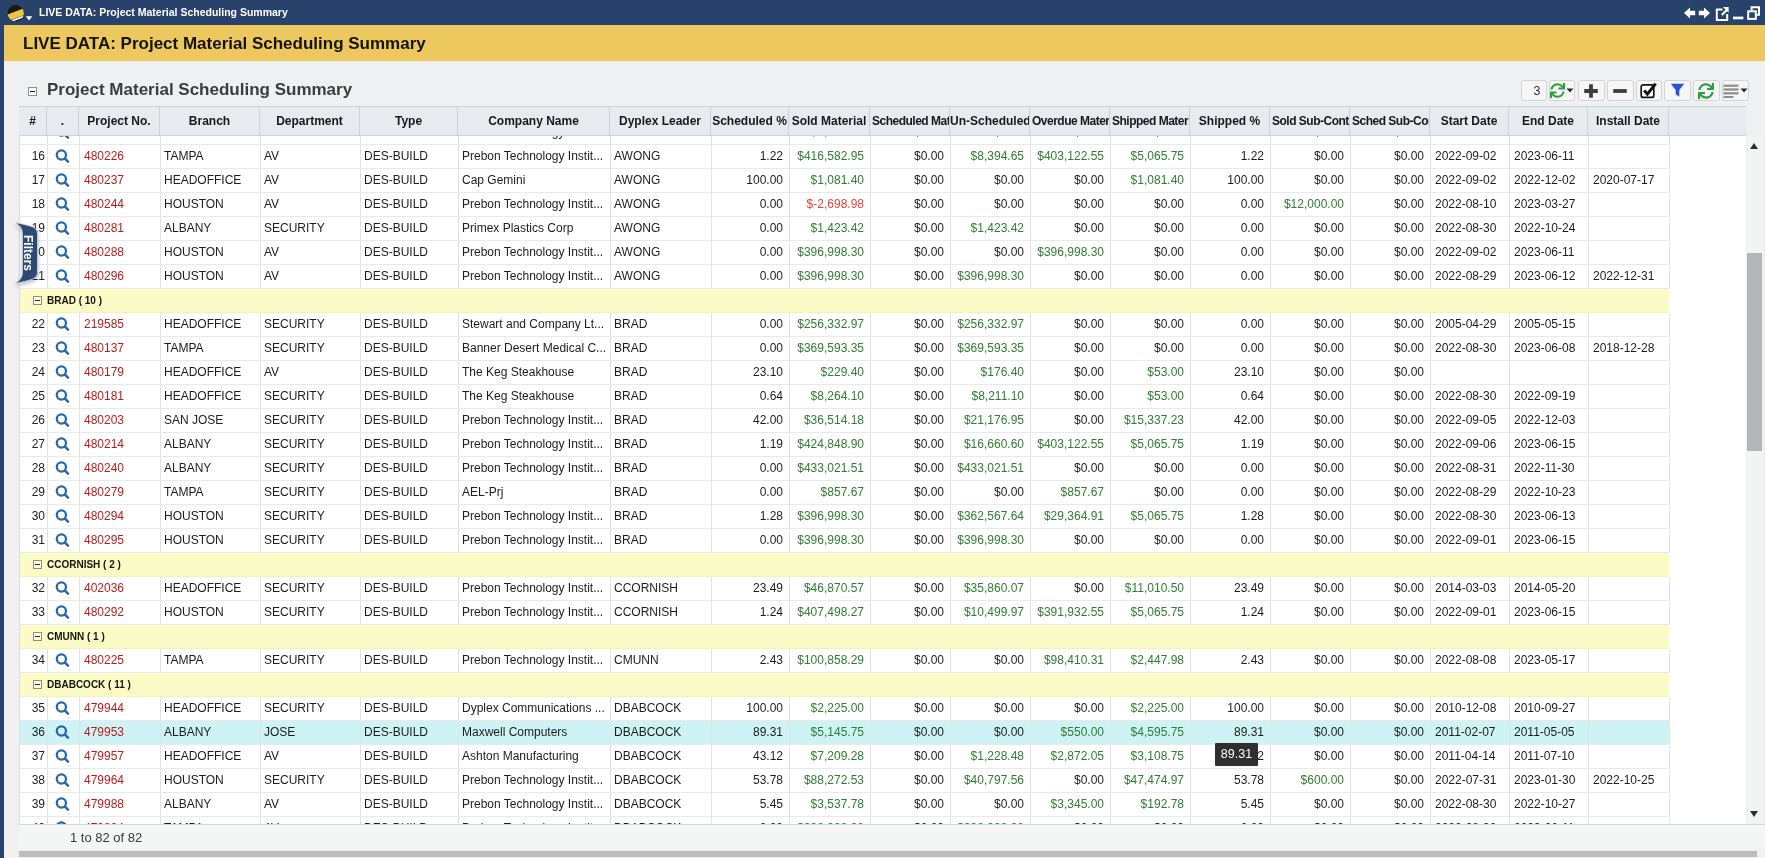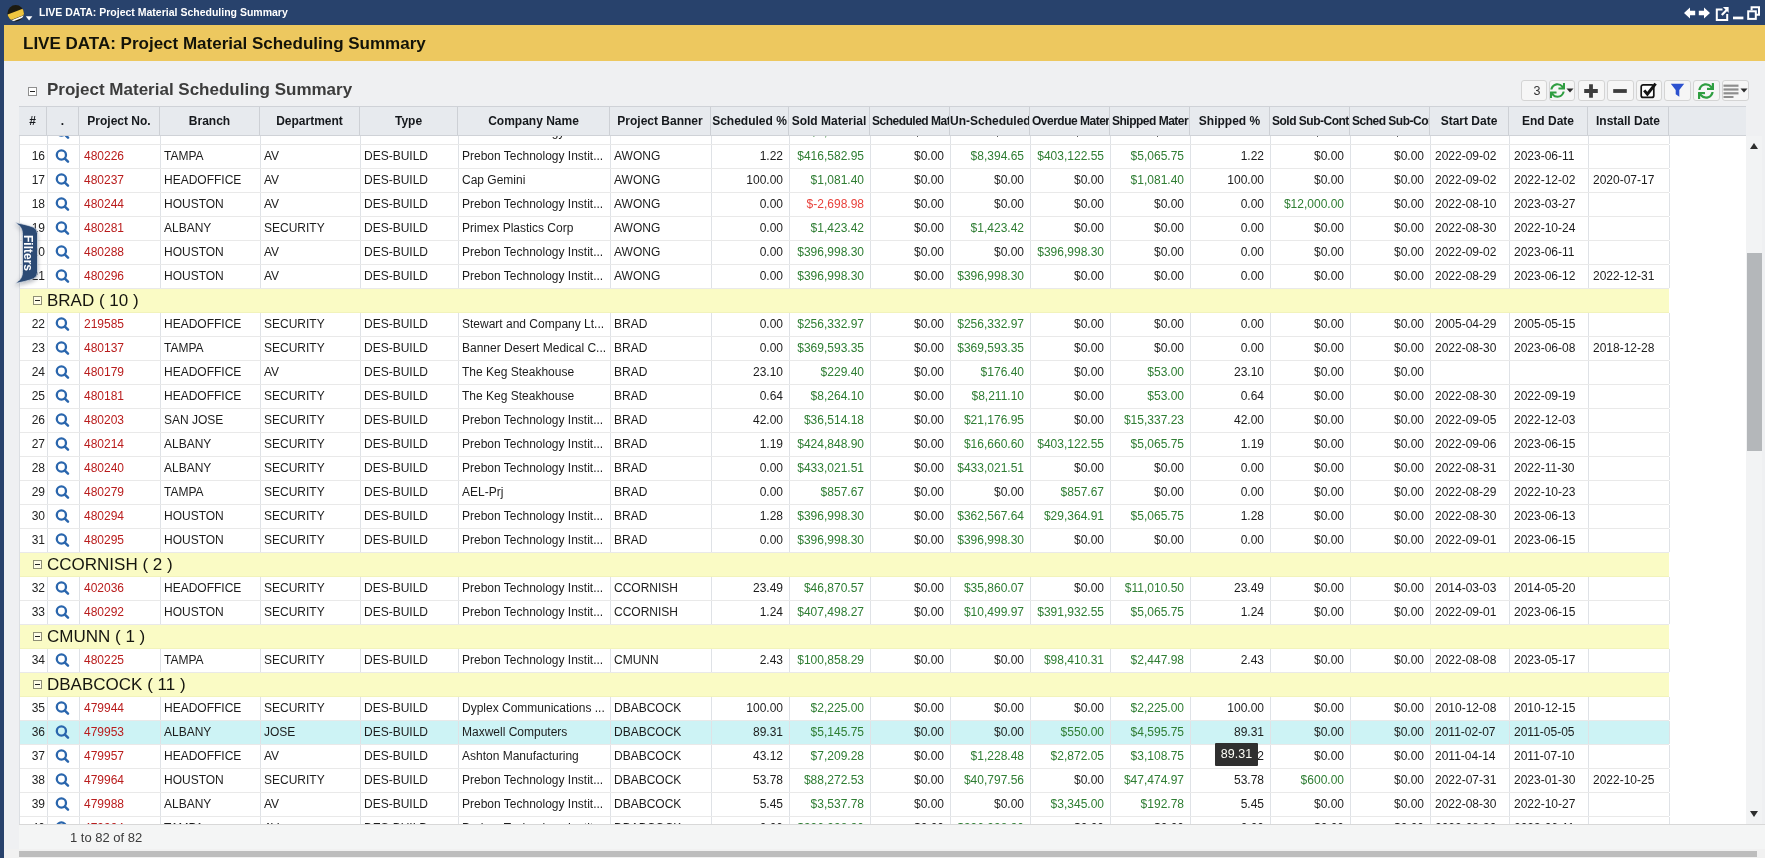--- a/index.html
+++ b/index.html
@@ -48,21 +48,21 @@
 .c.num{text-align:right;padding-right:2px;padding-left:7px;color:#222}
 .c.mid{display:flex;align-items:center;justify-content:center;padding-left:0}
 .c.lnk{color:#b91c1c;padding-left:4px}
 .c.rt{text-align:right;padding-right:6px;padding-left:0}
 .c.dt{padding-left:4px}
 .grn{color:#2e7d32}
 .neg{color:#e8423c}
 .gr{height:24px;background:#fafbc5;border-bottom:1px solid #f2f3bb;position:relative}
 .gmin{position:absolute;left:13px;top:7px;width:9px;height:9px;background:#fffde8;border:1px solid #8f8f76}
 .gmin:after{content:"";position:absolute;left:1px;top:3px;width:5px;height:1.4px;background:#222}
-.glab{position:absolute;left:27px;top:0;line-height:24px;font-size:17px;font-weight:normal;color:#15150f}
+.glab{position:absolute;left:27px;top:0;line-height:24px;font-size:10px;font-weight:bold;color:#15150f}
 .vsb{position:absolute;left:1746px;top:136px;width:16px;height:688px;background:#f2f3f4}
 .vthumb{position:absolute;left:0.5px;top:117px;width:15px;height:198px;background:#b4b7ba}
 .uarr{position:absolute;left:4px;top:7px;width:0;height:0;border-left:4.5px solid transparent;border-right:4.5px solid transparent;border-bottom:6px solid #2e2e2e}
 .darr{position:absolute;left:4px;bottom:7px;width:0;height:0;border-left:4.5px solid transparent;border-right:4.5px solid transparent;border-top:6px solid #2e2e2e}
 .footer{position:absolute;left:19px;top:824px;width:1746px;height:25px;background:#f4f5f5;border-top:1px solid #d8d8d8}
 .footer span{position:absolute;left:51px;top:0;line-height:25px;font-size:13px;color:#3a3a3a}
 .hsb{position:absolute;left:4px;top:849px;width:1761px;height:9px;background:#f1f1f1}
 .hthumb{position:absolute;left:15px;top:1.5px;width:1738px;height:6px;background:#bdbdbd}
 .tooltip{position:absolute;left:1215px;top:743px;width:43px;height:23px;background:#2f2f2f;color:#fdfdf6;font-size:12.5px;text-align:center;line-height:23px;border-radius:1px}
 .ftab{position:absolute;left:12px;top:221px;filter:drop-shadow(0 2px 2px rgba(40,50,70,.35))}
@@ -153,21 +153,21 @@
     </div>
   </div>
 <div class="ghead">
     <div class="hc h0">#</div>
     <div class="hc h1">.</div>
     <div class="hc h2">Project No.</div>
     <div class="hc h3">Branch</div>
     <div class="hc h4">Department</div>
     <div class="hc h5">Type</div>
     <div class="hc h6">Company Name</div>
-    <div class="hc h7">Project Banner</div>
+    <div class="hc h7">Dyplex Leader</div>
     <div class="hc h8">Scheduled %</div>
     <div class="hc h9">Sold Material</div>
     <div class="hc h10 hl">Scheduled Material</div>
     <div class="hc h11">Un-Scheduled</div>
     <div class="hc h12 hl">Overdue Material</div>
     <div class="hc h13 hl">Shipped Material</div>
     <div class="hc h14">Shipped %</div>
     <div class="hc h15 hl">Sold Sub-Contract</div>
     <div class="hc h16 hl">Sched Sub-Contract</div>
     <div class="hc h17">Start Date</div>
@@ -749,21 +749,21 @@
         <div class="c c8 rt">100.00</div>
         <div class="c c9 rt"><span class="grn">$2,225.00</span></div>
         <div class="c c10 rt">$0.00</div>
         <div class="c c11 rt">$0.00</div>
         <div class="c c12 rt">$0.00</div>
         <div class="c c13 rt"><span class="grn">$2,225.00</span></div>
         <div class="c c14 rt">100.00</div>
         <div class="c c15 rt">$0.00</div>
         <div class="c c16 rt">$0.00</div>
         <div class="c c17 dt">2010-12-08</div>
-        <div class="c c18 dt">2010-12-15</div>
+        <div class="c c18 dt">2010-09-27</div>
         <div class="c c19 dt"></div>
       </div>
 <div class="r sel">
         <div class="c c0 num">36</div>
         <div class="c c1 mid">
           <svg width="16" height="15" viewBox="0 0 16 15" style="margin-right:2px">
             <circle cx="6.4" cy="6.0" r="4.6" fill="none" stroke="#2a66ad" stroke-width="2.3"></circle>
             <line x1="9.9" y1="9.6" x2="13.0" y2="12.7" stroke="#2a66ad" stroke-width="2.5" stroke-linecap="round"></line>
           </svg>
         </div>

